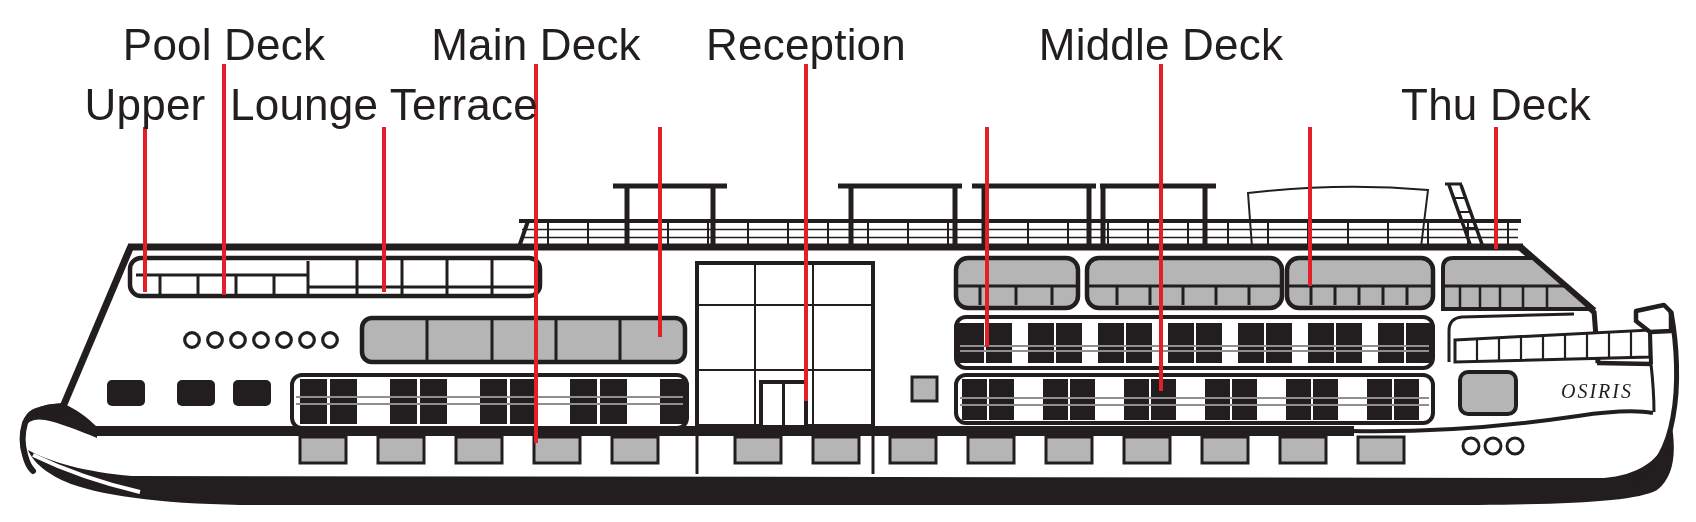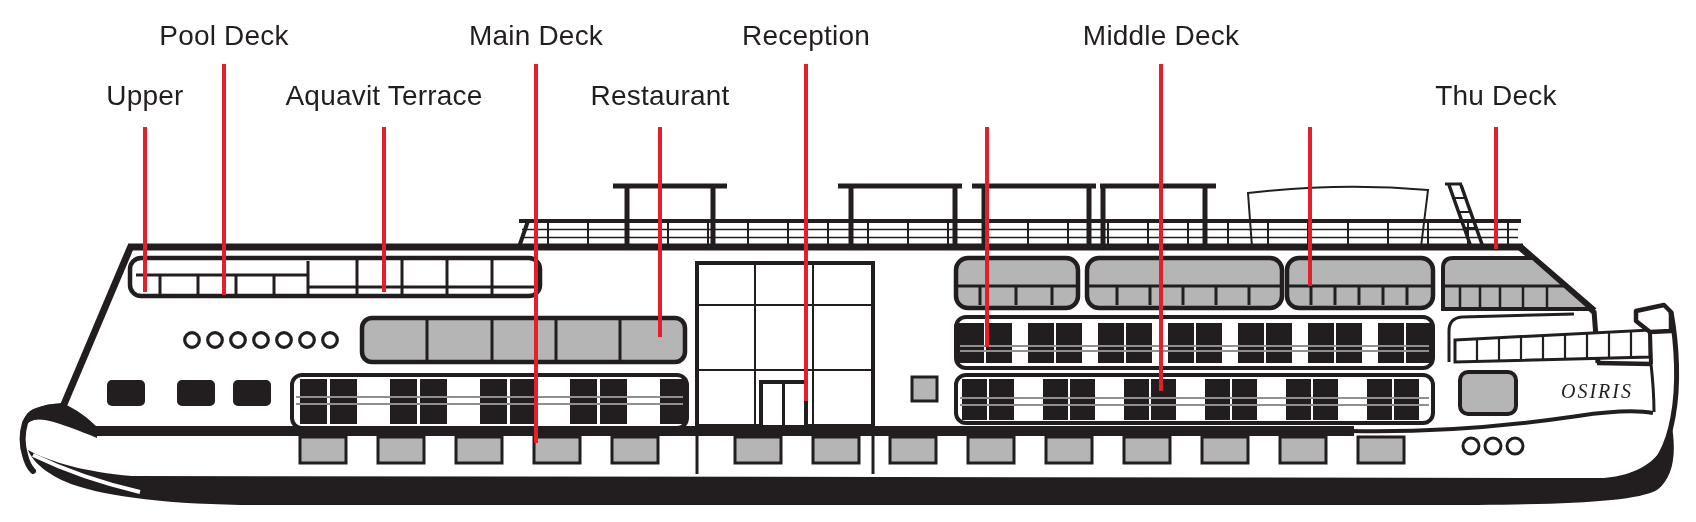--- a/index.html
+++ b/index.html
@@ -6,21 +6,21 @@
   .stage{
     position:relative;
     width:1696px;height:522px;
     background:#ffffff;
     overflow:hidden;
     font-family:"Liberation Sans", sans-serif;
   }
   .callout-label{
     position:absolute;
     transform:translateX(-50%);
-    font-size:28px;
+    font-size:44px;
     line-height:1.15;
     color:#221e1f;
     white-space:nowrap;
     letter-spacing:0.2px;
   }
   .callout-line{
     position:absolute;
     width:4px;
     background:#e32028;
   }
@@ -217,17 +217,16 @@
   <div class="callout-line" style="left:1159px;top:64px;height:327px"></div>
   <div class="callout-line" style="left:1308px;top:127px;height:159px"></div>
   <div class="callout-line" style="left:1494px;top:127px;height:122px"></div>
 
   <div class="callout-label" style="left:224px;top:20px">Pool Deck</div>
   <div class="callout-label" style="left:806px;top:20px">Reception</div>
   <div class="callout-label" style="left:536px;top:20px">Main Deck</div>
   <div class="callout-label" style="left:1161px;top:20px">Middle Deck</div>
 
   <div class="callout-label" style="left:145px;top:80px">Upper</div>
-  <div class="callout-label" style="left:384px;top:80px">Aquavit Terrace</div>
-  <div class="callout-label" style="left:660px;top:80px">Restaurant</div>
+  <div class="callout-label" style="left:384px;top:80px">Lounge Terrace</div>
   <div class="callout-label" style="left:1496px;top:80px">Thu Deck</div>
 
 </div>
 
 </body></html>

